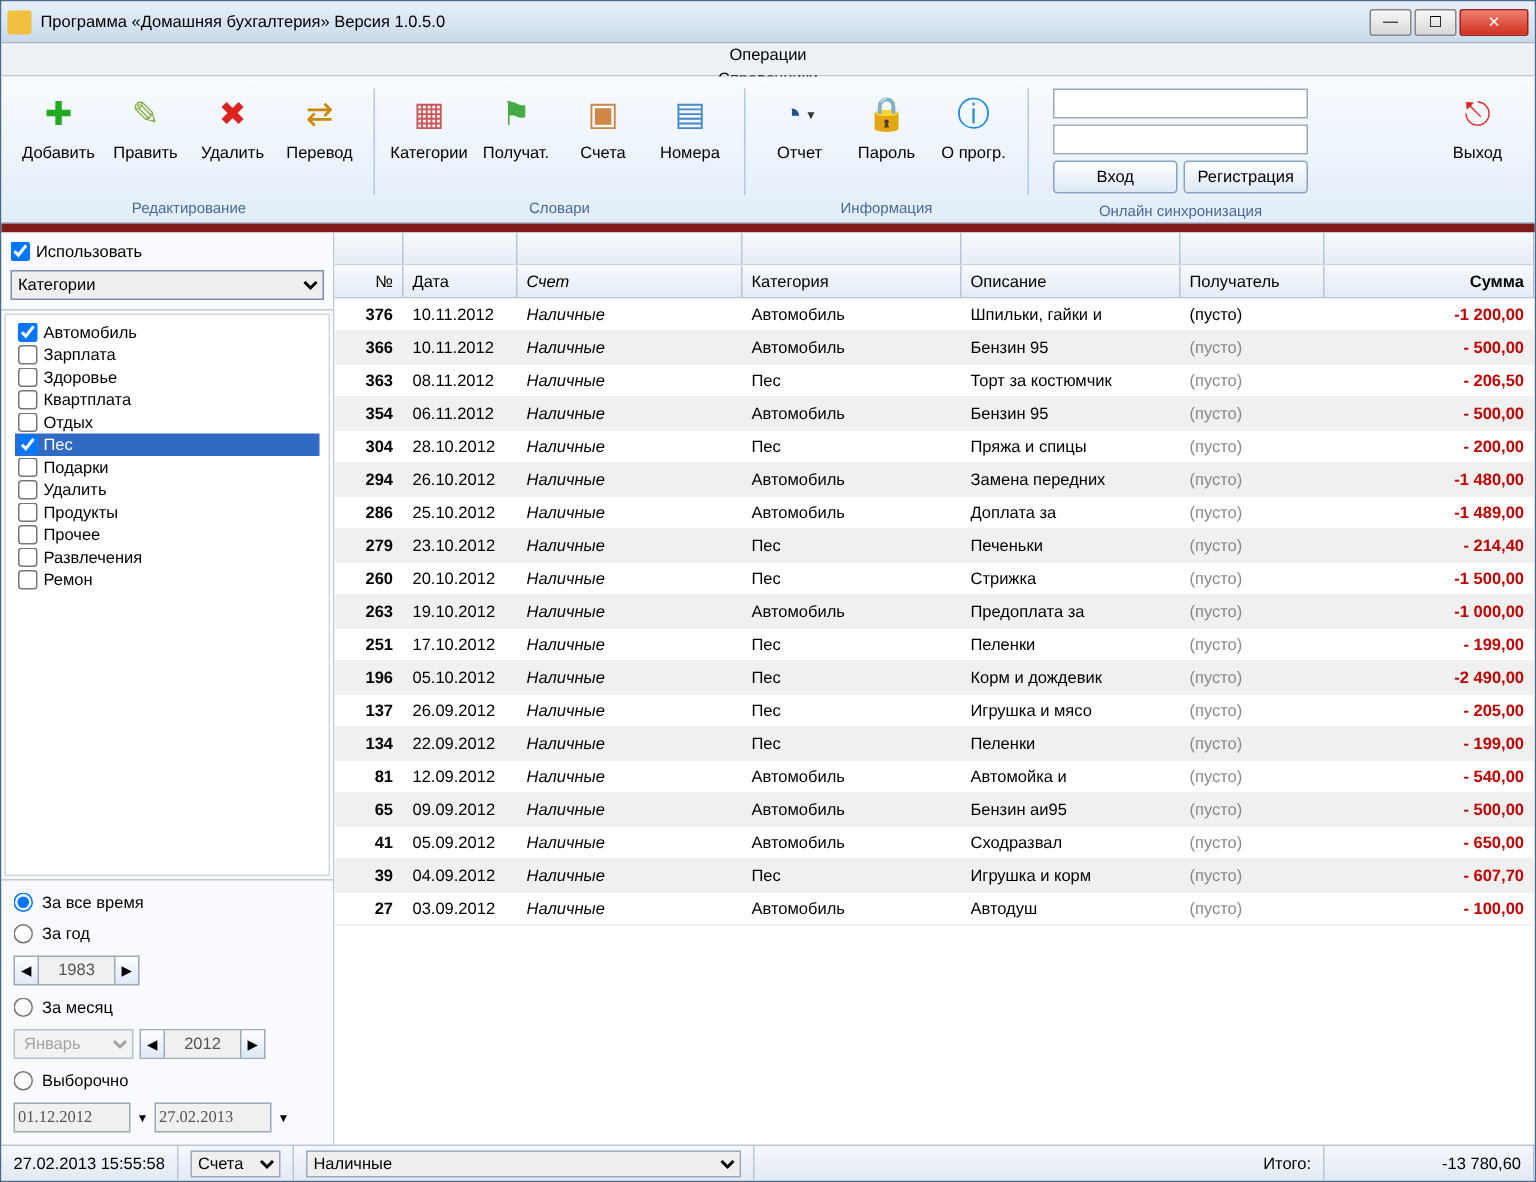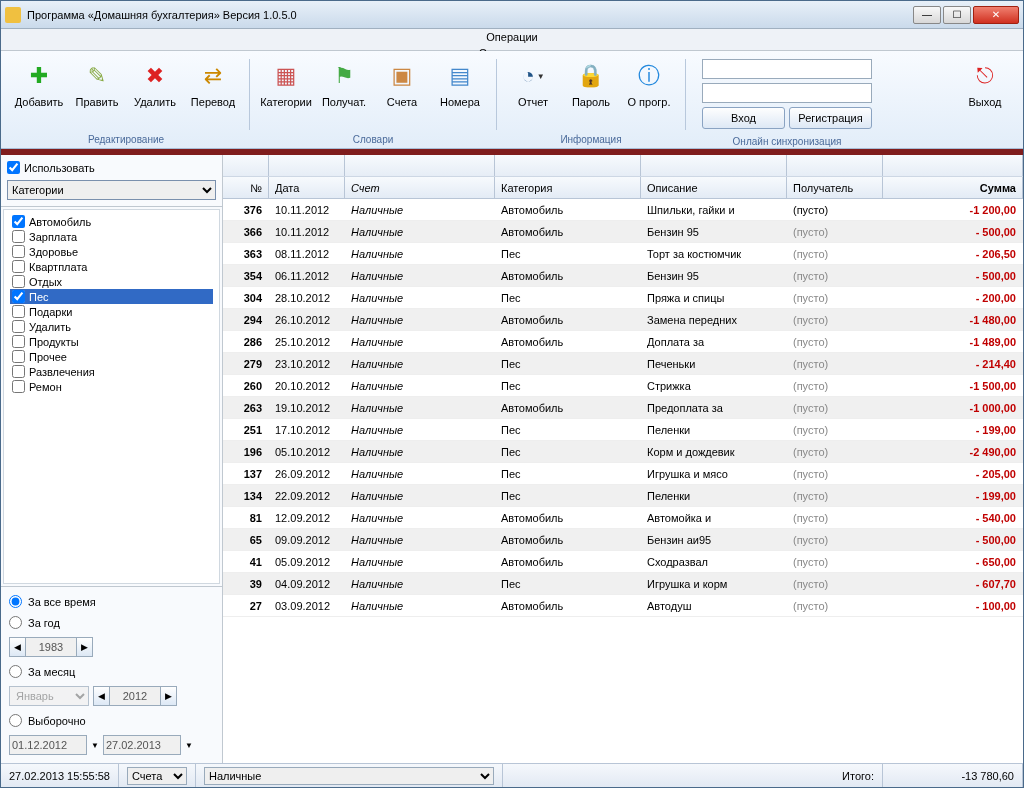--- a/index.html
+++ b/index.html
@@ -40,21 +40,21 @@
 .cat-item.selected{ background:#316ac5; color:#fff;}
 .cat-item input{ margin:0;}
 .side-bottom { padding:8px; border-top:1px solid #c0c8d0; display:flex; flex-direction:column; gap:8px;}
 .side-bottom label{ display:flex; align-items:center; gap:6px;}
 .side-bottom .row{ display:flex; gap:4px; align-items:center;}
 .spin{ display:flex; align-items:center; border:1px solid #9ab; height:20px;}
 .spin input{ border:none; width:50px; text-align:center; height:18px; background:#f0f0f0;}
 .spin .sp-btn{ width:16px; height:18px; background:linear-gradient(#fefefe,#dde8f5); border-left:1px solid #9ab; display:flex; align-items:center; justify-content:center; font-size:9px;}
 .spin .sp-btn:first-child{border-left:none;border-right:1px solid #9ab;}
 select.small, input.date{ height:20px; border:1px solid #9ab; padding:0 2px; background:#f0f0f0;}
-input.date{width:78px;}
+input.date{width:78px;font-family:Liberation Serif, serif;}
 select.small{width:80px;}
 
 .grid-area { flex:1; display:flex; flex-direction:column; min-height:0;}
 .filter-row{ height:22px; display:flex; border-bottom:1px solid #cdd7e4; background:linear-gradient(#f7fafd,#e6edf6);}
 .hdr-row{ height:22px; display:flex; border-bottom:1px solid #b8c5d6; background:linear-gradient(#f7fafd,#e3ebf5); font-weight:normal; color:#000;}
 .hdr-row .cell, .filter-row .cell{ border-right:1px solid #cdd7e4; padding:3px 6px; display:flex; align-items:center;}
 .grid-body{ flex:1; overflow-y:auto; background:#fff;}
 .data-row{ height:22px; display:flex; border-bottom:1px solid #eee;}
 .data-row.alt{ background:#f0f0f0;}
 .data-row .cell{ padding:3px 6px; border-right:1px solid transparent; display:flex; align-items:center; overflow:hidden; white-space:nowrap;}

